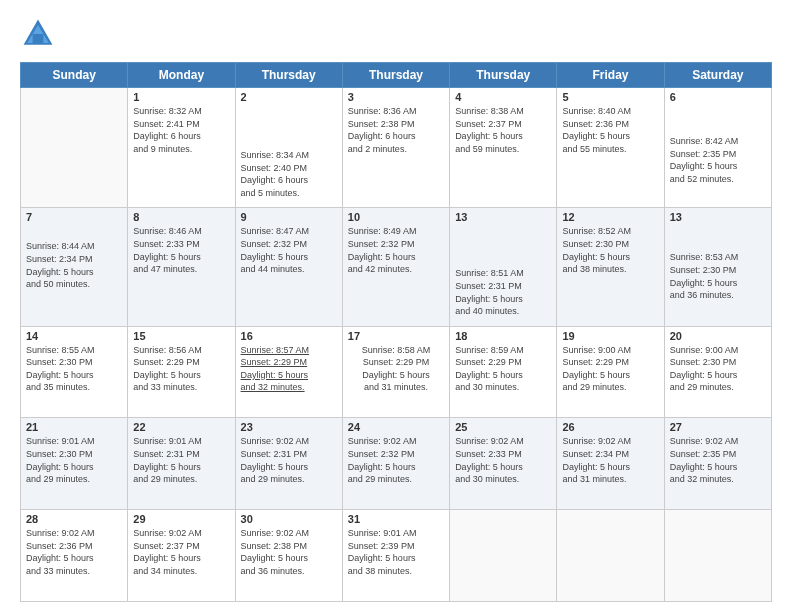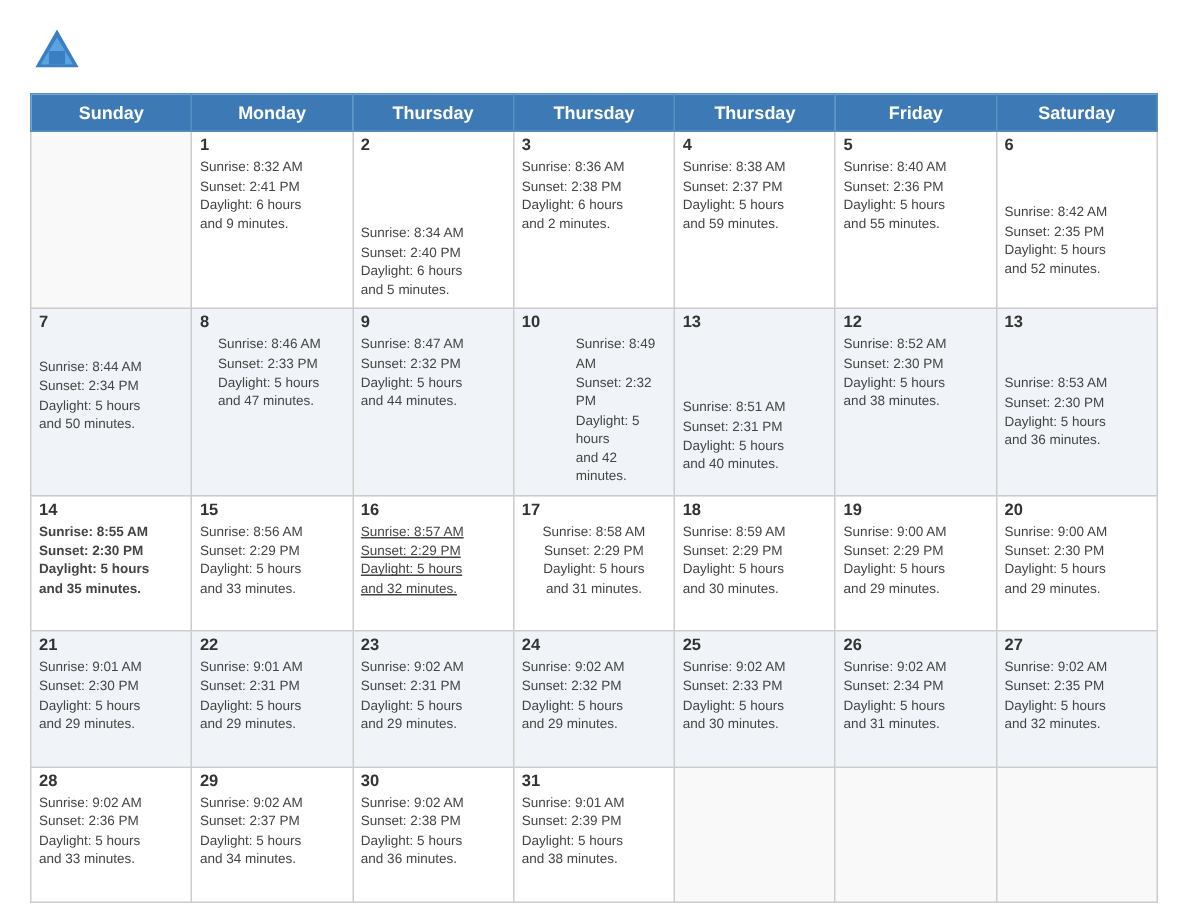--- a/index.html
+++ b/index.html
@@ -178,35 +178,35 @@
         <tr class="row-alt">
           <td>
             <div class="day-number">7</div>
             <div class="day-info" style="white-space: pre-line; margin-top: 17px;">Sunrise: 8:44 AM
 Sunset: 2:34 PM
 Daylight: 5 hours
 and 50 minutes.</div>
           </td>
           <td>
             <div class="day-number">8</div>
-            <div class="day-info" style="white-space: pre-line; margin-left: 12px;">Sunrise: 8:46 AM
+            <div class="day-info" style="white-space: pre-line;">Sunrise: 8:46 AM
 Sunset: 2:33 PM
 Daylight: 5 hours
 and 47 minutes.</div>
           </td>
           <td>
             <div class="day-number">9</div>
             <div class="day-info" style="white-space: pre-line;">Sunrise: 8:47 AM
 Sunset: 2:32 PM
 Daylight: 5 hours
 and 44 minutes.</div>
           </td>
           <td>
             <div class="day-number">10</div>
-            <div class="day-info" style="white-space: pre-line; margin-left: 36px;">Sunrise: 8:49 AM
+            <div class="day-info" style="white-space: pre-line;">Sunrise: 8:49 AM
 Sunset: 2:32 PM
 Daylight: 5 hours
 and 42 minutes.</div>
           </td>
           <td>
             <div class="day-number">13</div>
             <div class="day-info" style="white-space: pre-line; margin-top: 44px;">Sunrise: 8:51 AM
 Sunset: 2:31 PM
 Daylight: 5 hours
 and 40 minutes.</div>
@@ -222,21 +222,21 @@
             <div class="day-number">13</div>
             <div class="day-info" style="white-space: pre-line; margin-top: 28px;">Sunrise: 8:53 AM
 Sunset: 2:30 PM
 Daylight: 5 hours
 and 36 minutes.</div>
           </td>
         </tr>
         <tr>
           <td>
             <div class="day-number">14</div>
-            <div class="day-info" style="white-space: pre-line; font-weight: bold;">Sunrise: 8:55 AM
+            <div class="day-info" style="white-space: pre-line;">Sunrise: 8:55 AM
 Sunset: 2:30 PM
 Daylight: 5 hours
 and 35 minutes.</div>
           </td>
           <td>
             <div class="day-number">15</div>
             <div class="day-info" style="white-space: pre-line;">Sunrise: 8:56 AM
 Sunset: 2:29 PM
 Daylight: 5 hours
 and 33 minutes.</div>

